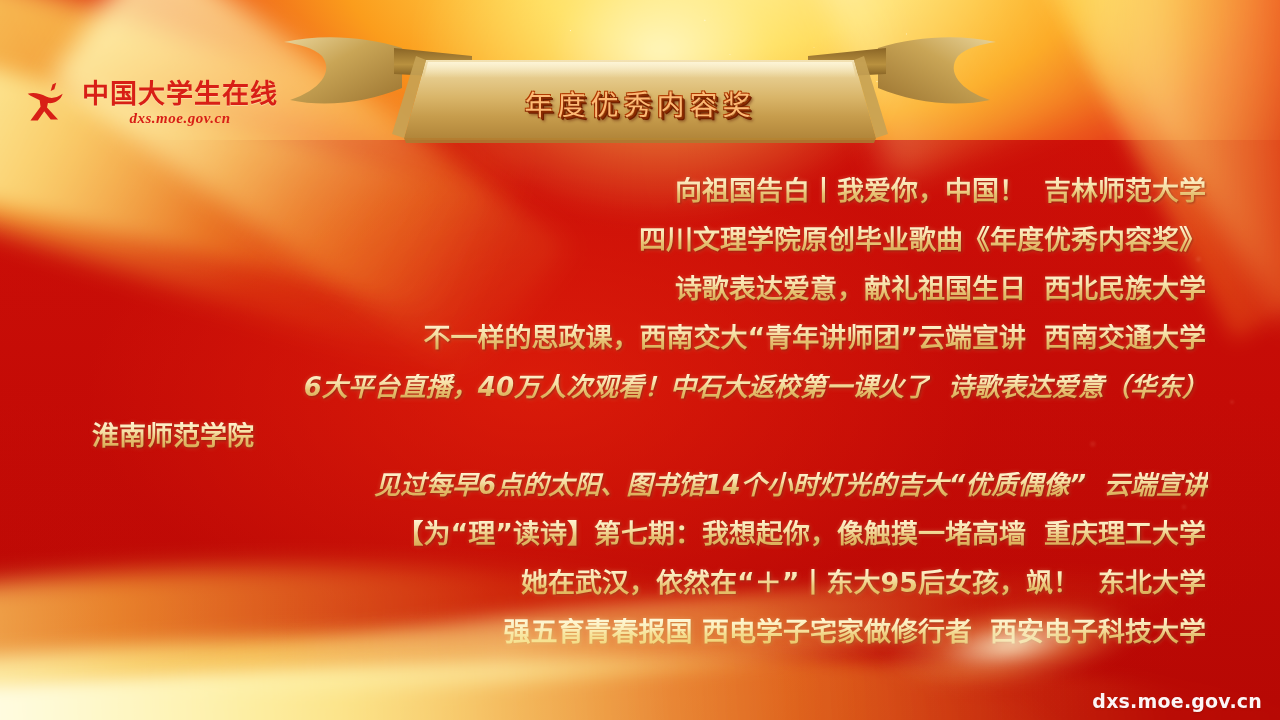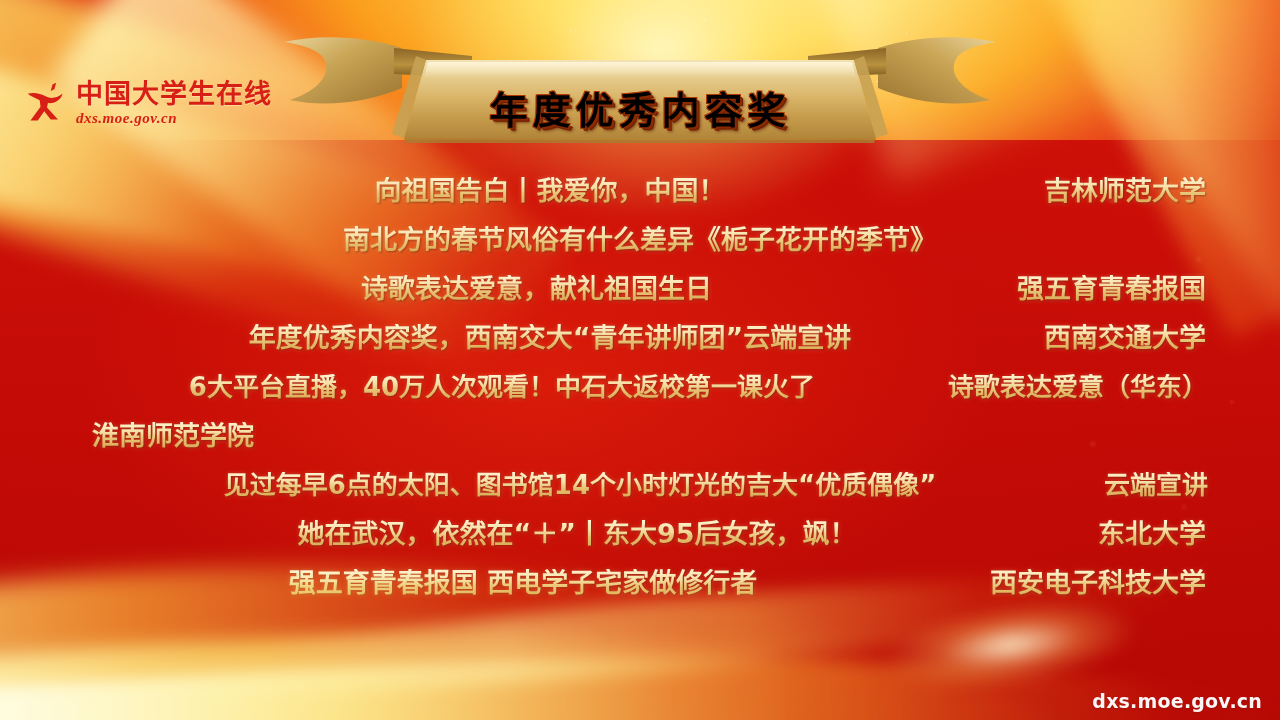--- a/index.html
+++ b/index.html
@@ -159,21 +159,22 @@
     filter: blur(7px);
   }
 
   
   .logo {
     position: absolute;
     left: 24px; top: 72px;
     width: 270px; height: 62px;
     display: flex;
     align-items: center;
-    gap: 6px;
+    gap: 12px;
+    text-align: center;
   }
   .logo-mark { width: 46px; height: 46px; flex: 0 0 46px; }
   .logo-text { display: flex; flex-direction: column; line-height: 1; }
   .logo-cn {
     font-size: 27px;
     font-weight: 700;
     color: #d81f16;
     letter-spacing: 1px;
     font-family: "DejaVu Sans", "Liberation Sans", sans-serif;
     text-shadow: 0 1px 0 rgba(255,240,200,.5);
@@ -193,24 +194,24 @@
     position: absolute;
     left: 276px; top: 26px;
     width: 728px; height: 118px;
   }
   .ribbon svg { display: block; width: 100%; height: 100%; }
   .ribbon-title {
     position: absolute;
     left: 0; right: 0;
     top: 66px;
     text-align: center;
-    font-size: 38px;
-    font-weight: 700;
+    font-size: 28px;
+    font-weight: 400;
     letter-spacing: 5px;
-    color: #000000;
+    color: #fdba74;
     font-family: "DejaVu Sans", "Liberation Sans", sans-serif;
     line-height: 1;
     text-shadow:
       2px 2px 0 #8a2a00,
       3px 3px 0 #6e1f00,
       4px 4px 3px rgba(90,22,0,.65),
       -1px -1px 0 #b23a00,
       1px -1px 0 #b23a00,
       -1px 1px 0 #8a2a00;
   }
@@ -224,21 +225,21 @@
   .row {
     position: relative;
     height: 49px;
     display: flex;
     align-items: center;
     padding: 0 74px;
   }
   .row-title {
     flex: 1 1 auto;
     white-space: nowrap;
-    text-align: center;
+    text-align: right;
   }
   .row-org {
     flex: 0 0 auto;
     white-space: nowrap;
     text-align: right;
     padding-left: 18px;
   }
   .gold-text {
     font-size: 27px;
     font-weight: 700;
@@ -246,21 +247,21 @@
     font-family: "DejaVu Sans", "Liberation Sans", sans-serif;
     color: #f7e3ad;
     background: linear-gradient(180deg, #fff3d2 0%, #f6dfa4 38%, #e7c274 62%, #d8a851 100%);
     -webkit-background-clip: text;
     background-clip: text;
     -webkit-text-fill-color: transparent;
     filter: drop-shadow(1px 1px 1px rgba(110,20,0,.55)) drop-shadow(0 0 2px rgba(255,220,150,.25));
   }
   
   .row.wide { padding: 0 72px 0 74px; }
-  .row.wide .gold-text { font-size: 26px; }
+  .row.wide .gold-text { font-size: 26px; font-style: italic; }
 
   
   .watermark {
     position: absolute;
     right: 18px; bottom: 8px;
     font-size: 19px;
     font-weight: 700;
     color: #ffffff;
     letter-spacing: .2px;
     font-family: "DejaVu Sans", "Liberation Sans", sans-serif;
@@ -351,40 +352,44 @@
     </svg>
     <div class="ribbon-title">年度优秀内容奖</div>
   </div>
 
   <div class="list">
     <div class="row">
       <span class="row-title gold-text">向祖国告白丨我爱你，中国！</span>
       <span class="row-org gold-text">吉林师范大学</span>
     </div>
     <div class="row">
-      <span class="row-title gold-text">南北方的春节风俗有什么差异《栀子花开的季节》</span>
+      <span class="row-title gold-text">四川文理学院原创毕业歌曲《年度优秀内容奖》</span>
     </div>
     <div class="row">
       <span class="row-title gold-text">诗歌表达爱意，献礼祖国生日</span>
-      <span class="row-org gold-text">强五育青春报国</span>
-    </div>
-    <div class="row">
-      <span class="row-title gold-text">年度优秀内容奖，西南交大“青年讲师团”云端宣讲</span>
+      <span class="row-org gold-text">西北民族大学</span>
+    </div>
+    <div class="row">
+      <span class="row-title gold-text">不一样的思政课，西南交大“青年讲师团”云端宣讲</span>
       <span class="row-org gold-text">西南交通大学</span>
     </div>
     <div class="row wide">
       <span class="row-title gold-text">6大平台直播，40万人次观看！中石大返校第一课火了</span>
       <span class="row-org gold-text">诗歌表达爱意（华东）</span>
     </div>
     <div class="row">
       <span class="row-org gold-text">淮南师范学院</span>
     </div>
     <div class="row wide">
       <span class="row-title gold-text">见过每早6点的太阳、图书馆14个小时灯光的吉大“优质偶像”</span>
       <span class="row-org gold-text">云端宣讲</span>
+    </div>
+    <div class="row">
+      <span class="row-title gold-text">【为“理”读诗】第七期：我想起你，像触摸一堵高墙</span>
+      <span class="row-org gold-text">重庆理工大学</span>
     </div>
     <div class="row">
       <span class="row-title gold-text">她在武汉，依然在“＋”丨东大95后女孩，飒！</span>
       <span class="row-org gold-text">东北大学</span>
     </div>
     <div class="row">
       <span class="row-title gold-text">强五育青春报国  西电学子宅家做修行者</span>
       <span class="row-org gold-text">西安电子科技大学</span>
     </div>
   </div>

